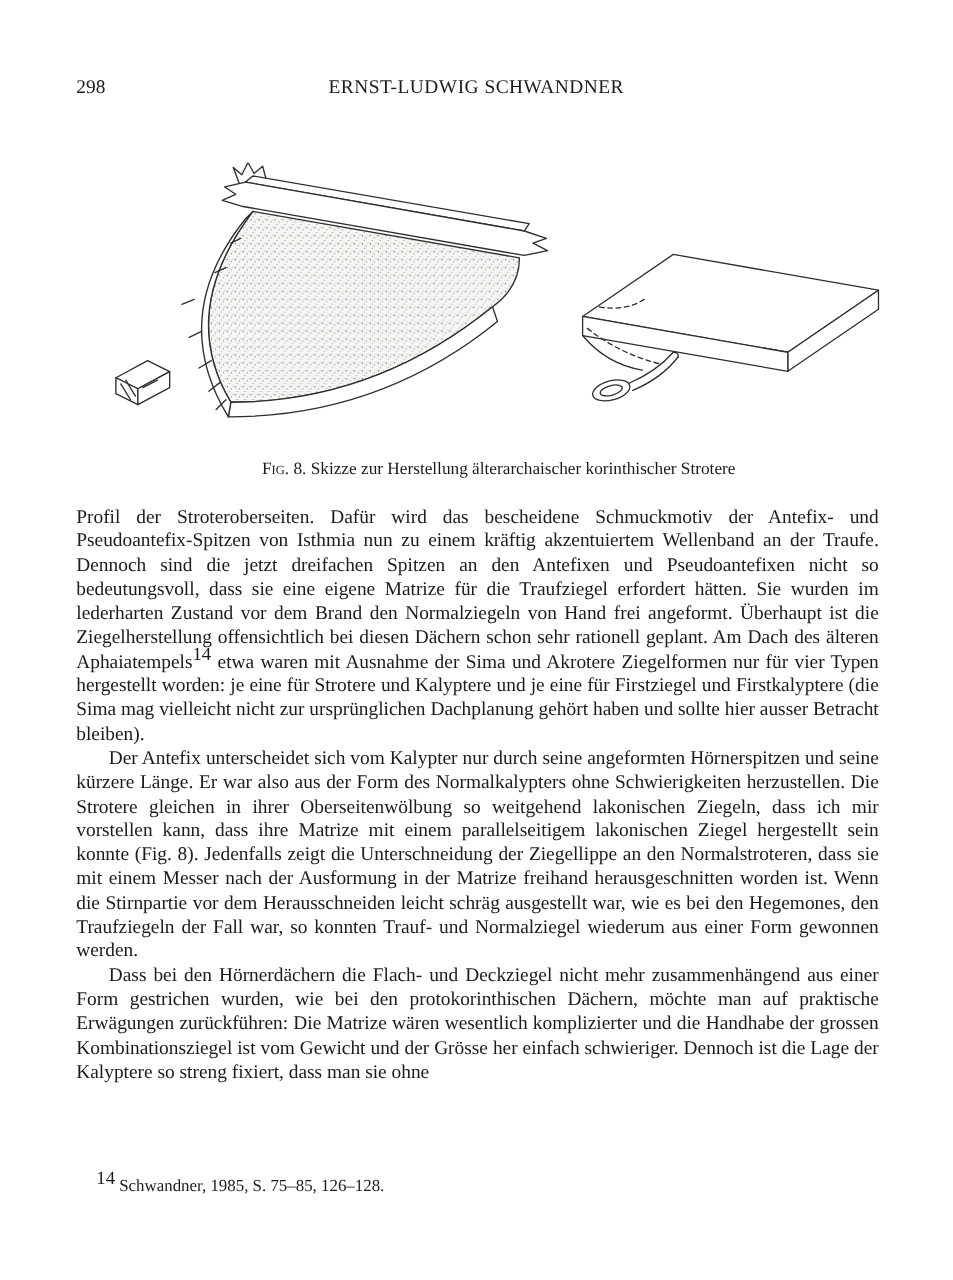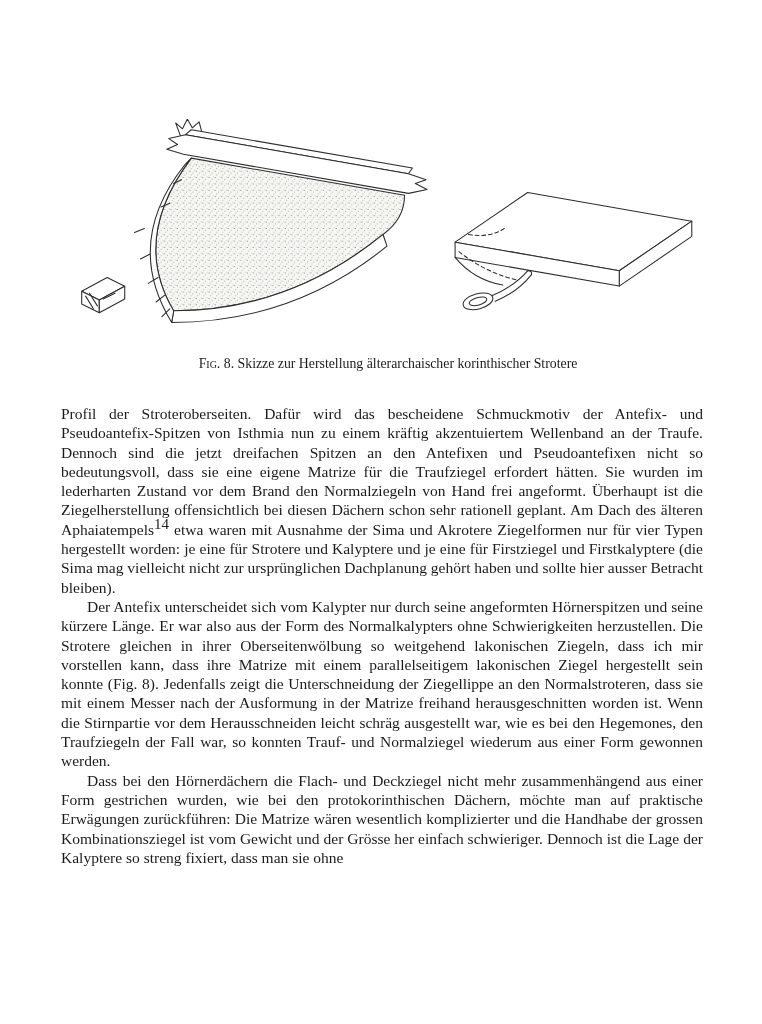--- a/index.html
+++ b/index.html
@@ -9,21 +9,21 @@
     height: 1024px;
     background: #ffffff;
     color: #1b1b1b;
     font-family: "Liberation Serif", "DejaVu Serif", serif;
     overflow: hidden;
   }
   .pagehead { position: absolute; top: 61px; left: 61px; width: 640px; }
   .pagenum  { position: absolute; left: 0; top: 0; font-size: 15.5px; }
   .runhead  { text-align: center; font-size: 15.5px; letter-spacing: 0.4px; }
 
-  .fig { position: absolute; top: 112px; left: 57px; width: 648px; margin: 7px; }
+  .fig { position: absolute; top: 112px; left: 57px; width: 648px; margin: 18px; }
   .fig-drawings { display: flex; justify-content: center; align-items: flex-start; gap: 6px; }
   .draw-right { margin-top: 18px; }
   .fig-caption { text-align: center; font-size: 13.8px; margin-top: 10px; color: #1b1b1b; }
   .smallcaps { font-variant: small-caps; }
 
   .bodytext {
     position: absolute;
     top: 404px;
     left: 61px;
     width: 642px;
@@ -44,20 +44,24 @@
     width: 642px;
     font-size: 13.5px;
     text-indent: 16px;
   }
 </style>
 </head>
 <body>
 
 <div class="page">
 
+  <header class="pagehead">
+    <span class="pagenum">298</span>
+    <div class="runhead">ERNST-LUDWIG SCHWANDNER</div>
+  </header>
 
   <figure class="fig">
     <div class="fig-drawings">
 
       <svg class="draw-left" width="362" height="227" viewBox="0 0 370 232" xmlns="http://www.w3.org/2000/svg">
         <defs>
           <pattern id="stip" width="6.5" height="6.5" patternUnits="userSpaceOnUse">
             <rect width="6.5" height="6.5" fill="#f6f6f3"></rect>
             <circle cx="1.1" cy="1.4" r="0.5" fill="#4a4a4a"></circle>
             <circle cx="4.3" cy="3.0" r="0.45" fill="#565656"></circle>
@@ -117,14 +121,18 @@
       <span>Skizze zur Herstellung älterarchaischer korinthischer Strotere</span>
     </figcaption>
   </figure>
 
   <main class="bodytext">
     <p class="para"><span>Profil der Stroteroberseiten. Dafür wird das bescheidene Schmuckmotiv der Antefix- und Pseudoantefix-Spitzen von Isthmia nun zu einem kräftig akzentuiertem Wellenband an der Traufe. Dennoch sind die jetzt dreifachen Spitzen an den Antefixen und Pseudoantefixen nicht so bedeutungsvoll, dass sie eine eigene Matrize für die Traufziegel erfordert hätten. Sie wurden im lederharten Zustand vor dem Brand den Normalziegeln von Hand frei angeformt. Überhaupt ist die Ziegelherstellung offensichtlich bei diesen Dächern schon sehr rationell geplant. Am Dach des älteren Aphaiatempels</span><sup class="supref">14</sup><span> etwa waren mit Ausnahme der Sima und Akrotere Ziegelformen nur für vier Typen hergestellt worden: je eine für Strotere und Kalyptere und je eine für Firstziegel und Firstkalyptere (die Sima mag vielleicht nicht zur ursprünglichen Dachplanung gehört haben und sollte hier ausser Betracht bleiben).</span></p>
     <p class="para indent">Der Antefix unterscheidet sich vom Kalypter nur durch seine angeformten Hörnerspitzen und seine kürzere Länge. Er war also aus der Form des Normalkalypters ohne Schwierigkeiten herzustellen. Die Strotere gleichen in ihrer Oberseitenwölbung so weitgehend lakonischen Ziegeln, dass ich mir vorstellen kann, dass ihre Matrize mit einem parallelseitigem lakonischen Ziegel hergestellt sein konnte (Fig. 8). Jedenfalls zeigt die Unterschneidung der Ziegellippe an den Normalstroteren, dass sie mit einem Messer nach der Ausformung in der Matrize freihand herausgeschnitten worden ist. Wenn die Stirnpartie vor dem Herausschneiden leicht schräg ausgestellt war, wie es bei den Hegemones, den Traufziegeln der Fall war, so konnten Trauf- und Normalziegel wiederum aus einer Form gewonnen werden.</p>
     <p class="para indent">Dass bei den Hörnerdächern die Flach- und Deckziegel nicht mehr zusammenhängend aus einer Form gestrichen wurden, wie bei den protokorinthischen Dächern, möchte man auf praktische Erwägungen zurückführen: Die Matrize wären wesentlich komplizierter und die Handhabe der grossen Kombinationsziegel ist vom Gewicht und der Grösse her einfach schwieriger. Dennoch ist die Lage der Kalyptere so streng fixiert, dass man sie ohne</p>
   </main>
 
+  <footer class="footnote">
+    <sup class="supref">14</sup>
+    <span>Schwandner, 1985, S. 75–85, 126–128.</span>
+  </footer>
 
 </div>
 
 </body></html>

